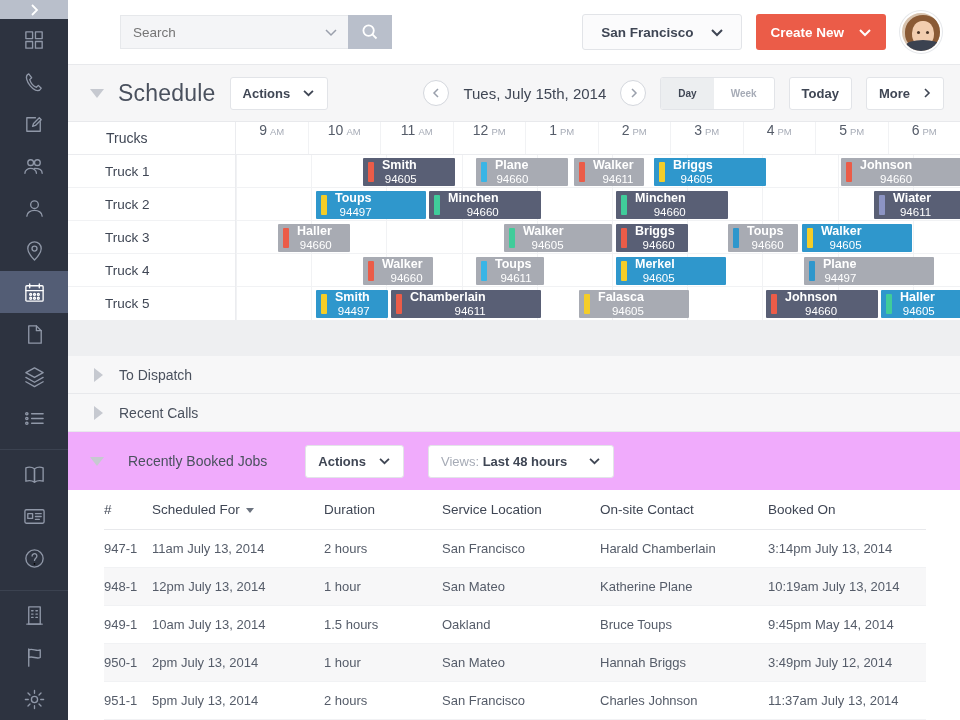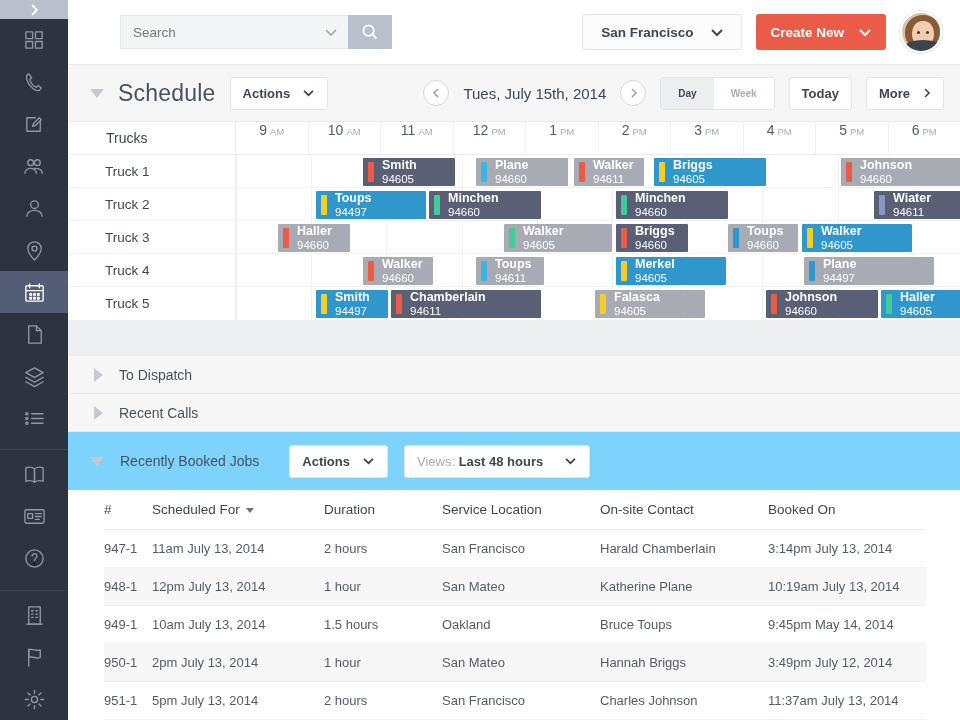--- a/index.html
+++ b/index.html
@@ -145,37 +145,37 @@
   .time-cell:last-child { border-right: none; }
   .t-h { font-size: 14px; color: #555c69; }
   .t-m { font-size: 9.5px; color: #a6abb6; }
   .lane {
     height: 33px; position: relative; border-bottom: 1px solid #f1f2f4;
     background-image: repeating-linear-gradient(to right, #f1f2f4 0 1px, transparent 1px 75.2px);
   }
   .lane:last-child { border-bottom: none; }
   .appt {
     position: absolute; top: 3px; height: 28px; display: flex; align-items: center;
-    border-radius: 1px; overflow: hidden; cursor: pointer;
+    border-radius: 1px; overflow: hidden; cursor: pointer; text-align: right;
   }
   .appt .bar { width: 6px; height: 20px; margin: 0 8px 0 5px; flex: 0 0 6px; border-radius: 1px; }
   .appt .txt { display: flex; flex-direction: column; justify-content: center; line-height: 1.08; overflow: hidden; }
   .appt .nm { font-size: 12.5px; font-weight: bold; color: #ffffff; white-space: nowrap; }
   .appt .zp { font-size: 11.5px; color: #ffffff; white-space: nowrap; }
 
   
   .band { height: 36px; background: #eeeff1; }
   .collapse-row {
     height: 38px; background: #f7f7f8; border-bottom: 1px solid #e8e9ec;
     display: flex; align-items: center; gap: 16px; padding-left: 26px;
     font-size: 14px; color: #4a515e; cursor: pointer;
   }
   .booked-head {
-    height: 58px; display: flex; align-items: center; gap: 16px;
-    padding-left: 22px; background: #7dd3fc;
+    height: 58px; display: flex; align-items: center; gap: 24px;
+    padding-left: 22px; background: #f0abfc;
   }
   .booked-title { font-size: 14px; color: #4a515e; }
   .views-sel {
     height: 33px; background: #ffffff; border: 1px solid #e2e4e8; border-radius: 3px;
     display: flex; align-items: center; gap: 10px; padding: 0 12px; font-size: 13px;
     cursor: pointer;
   }
   .views-lbl { color: #a6abb6; }
   .views-val { color: #3f4654; font-weight: bold; }
 
@@ -679,21 +679,21 @@
                   <span class="zp">94497</span>
                 </div>
               </div>
               <div class="appt" style="left:155px;width:150px;background:#595f75">
                 <div class="bar" style="background:#eb5c48"></div>
                 <div class="txt">
                   <span class="nm">Chamberlain</span>
                   <span class="zp">94611</span>
                 </div>
               </div>
-              <div class="appt" style="left:359px;width:110px;background:#a8abb3">
+              <div class="appt" style="left:343px;width:110px;background:#a8abb3">
                 <div class="bar" style="background:#f4cd28"></div>
                 <div class="txt">
                   <span class="nm">Falasca</span>
                   <span class="zp">94605</span>
                 </div>
               </div>
               <div class="appt" style="left:530px;width:112px;background:#595f75">
                 <div class="bar" style="background:#eb5c48"></div>
                 <div class="txt">
                   <span class="nm">Johnson</span>

